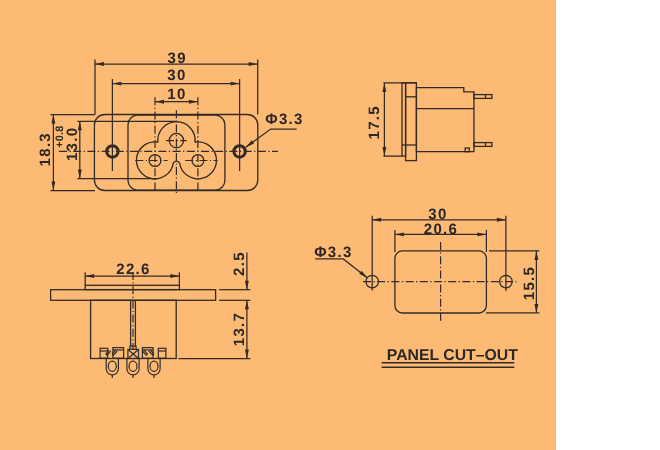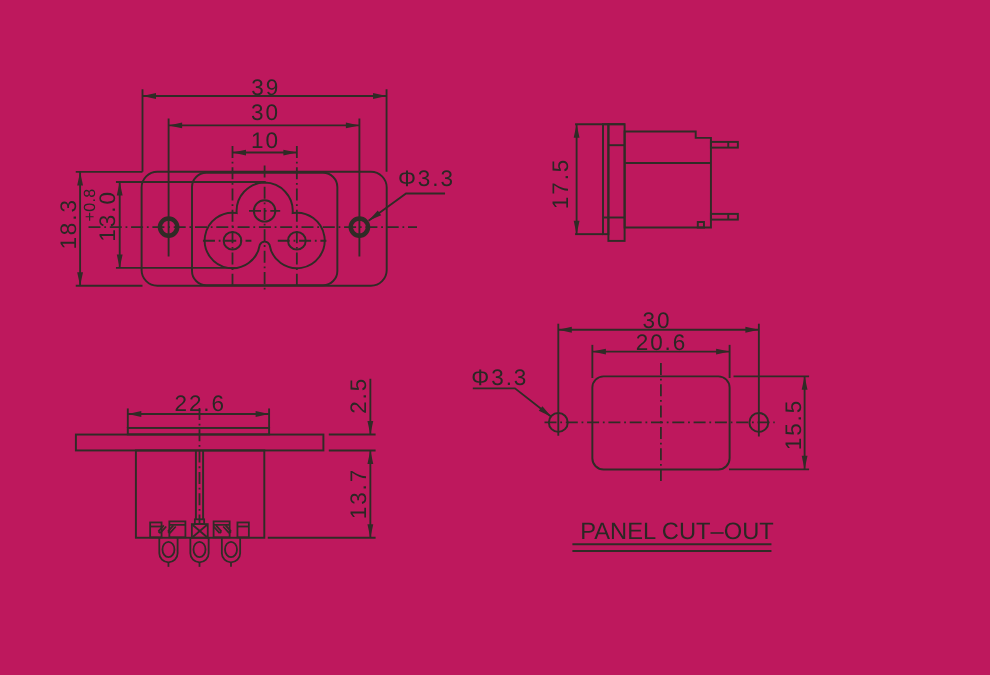--- a/index.html
+++ b/index.html
@@ -1,16 +1,16 @@
 <!DOCTYPE html>
 <html><head>
 <meta charset="utf-8">
 <style>
 html,body{margin:0;padding:0;background:#fff;}
-#c{width:660px;height:450px;position:relative;background:#be185d;overflow:hidden;transform:translateZ(0);}
+#c{width:556px;height:450px;position:relative;background:#fdba74;overflow:hidden;transform:translateZ(0);font-weight:bold;}
 svg text{font-family:"Liberation Sans",sans-serif;fill:#2b2724;text-rendering:geometricPrecision;}
 </style>
 </head>
 <body>
 <div id="c">
 <svg width="660" height="450" viewBox="0 0 660 450" style="filter:brightness(1)">
 <g fill="none" stroke="#302b26" stroke-width="1.3">
 
 <rect x="94.4" y="114.5" width="163.4" height="76" rx="10.5"></rect>
 

